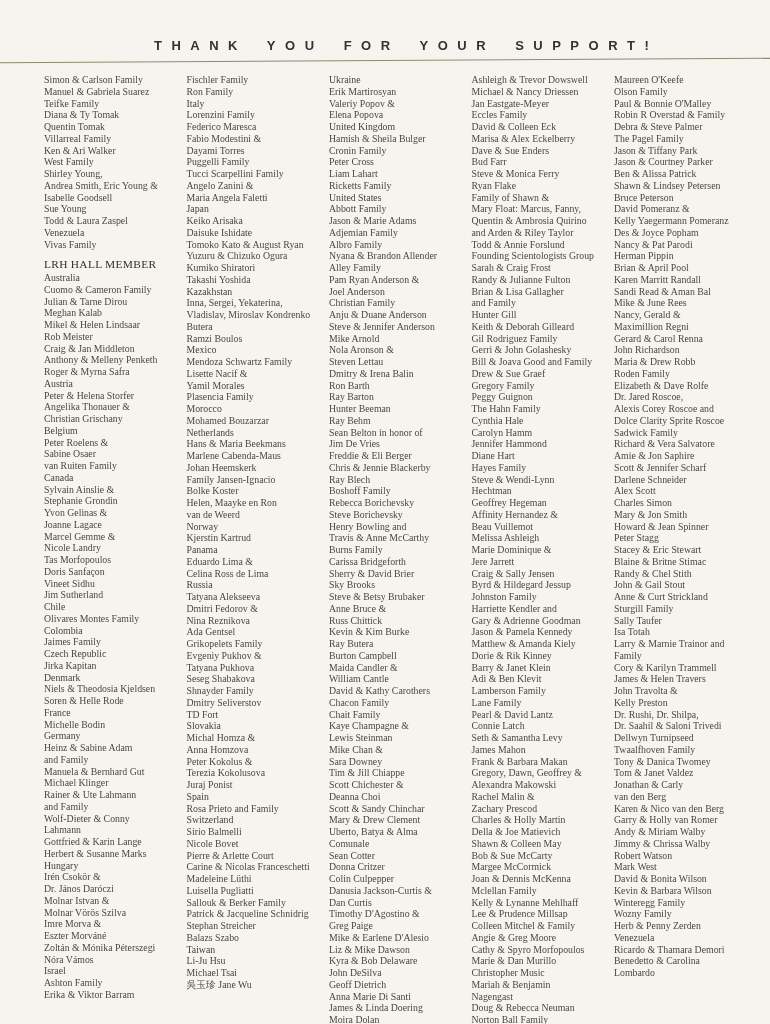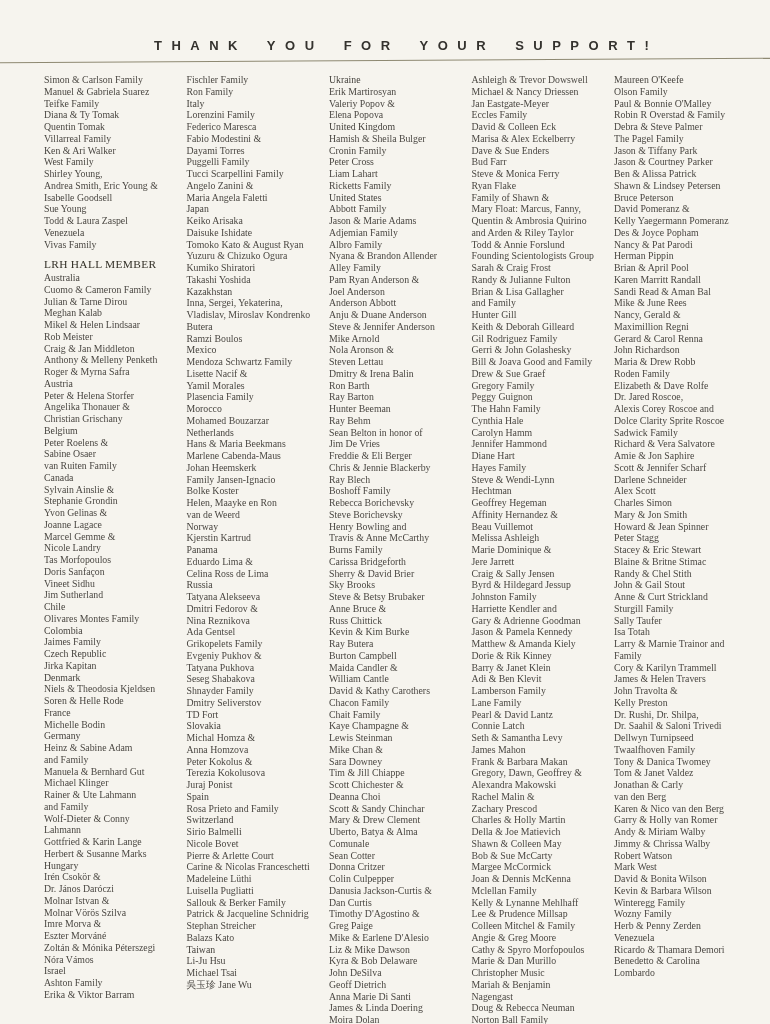--- a/index.html
+++ b/index.html
@@ -197,21 +197,21 @@
         <div class="c">Switzerland</div>
         <div class="n">Sirio Balmelli</div>
         <div class="n">Nicole Bovet</div>
         <div class="n">Pierre &amp; Arlette Court</div>
         <div class="n">Carine &amp; Nicolas Franceschetti</div>
         <div class="n">Madeleine Lüthi</div>
         <div class="n">Luisella Pugliatti</div>
         <div class="n">Sallouk &amp; Berker Family</div>
         <div class="n">Patrick &amp; Jacqueline Schnidrig</div>
         <div class="n">Stephan Streicher</div>
-        <div class="n">Balazs Kato</div>
+        <div class="n">Balazs Szabo</div>
         <div class="c">Taiwan</div>
         <div class="n">Li-Ju Hsu</div>
         <div class="n">Michael Tsai</div>
         <div class="n">吳玉珍 Jane Wu</div>
       </div>
     <div class="col">
         <div class="c">Ukraine</div>
         <div class="n">Erik Martirosyan</div>
         <div class="n">Valeriy Popov &amp;</div>
         <div class="n">Elena Popova</div>
@@ -223,21 +223,21 @@
         <div class="n">Ricketts Family</div>
         <div class="c">United States</div>
         <div class="n">Abbott Family</div>
         <div class="n">Jason &amp; Marie Adams</div>
         <div class="n">Adjemian Family</div>
         <div class="n">Albro Family</div>
         <div class="n">Nyana &amp; Brandon Allender</div>
         <div class="n">Alley Family</div>
         <div class="n">Pam Ryan Anderson &amp;</div>
         <div class="n">Joel Anderson</div>
-        <div class="n">Anderson Abbott</div>
+        <div class="n">Christian Family</div>
         <div class="n">Anju &amp; Duane Anderson</div>
         <div class="n">Steve &amp; Jennifer Anderson</div>
         <div class="n">Mike Arnold</div>
         <div class="n">Nola Aronson &amp;</div>
         <div class="n">Steven Lettau</div>
         <div class="n">Dmitry &amp; Irena Balin</div>
         <div class="n">Ron Barth</div>
         <div class="n">Ray Barton</div>
         <div class="n">Hunter Beeman</div>
         <div class="n">Ray Behm</div>

